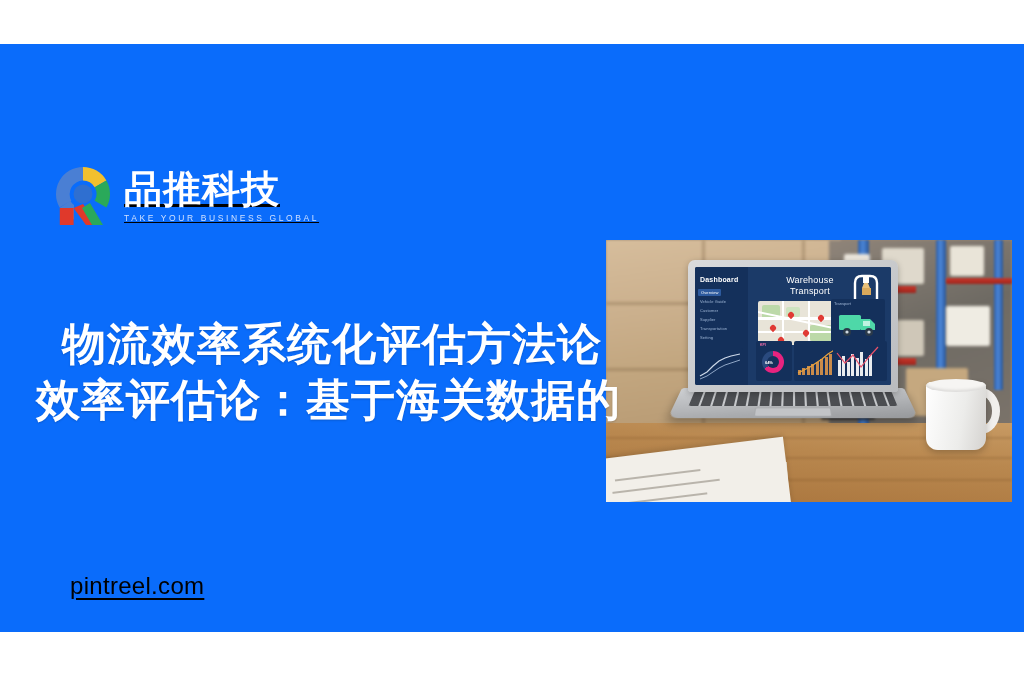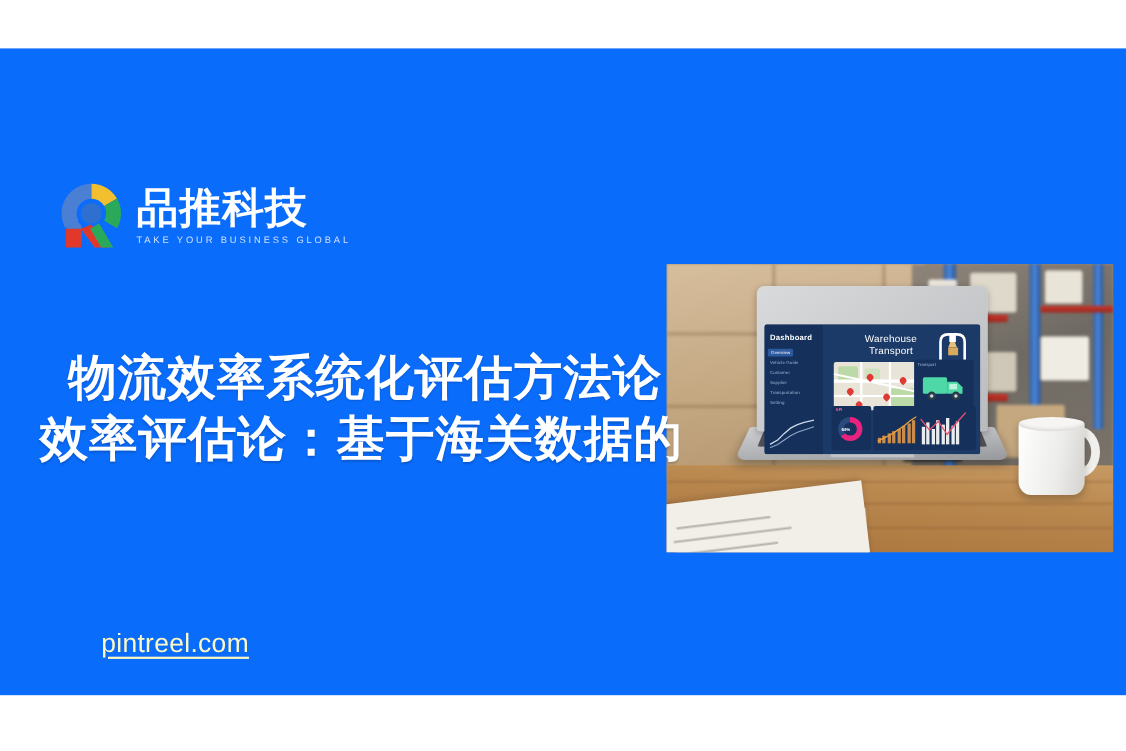--- a/index.html
+++ b/index.html
@@ -6,33 +6,33 @@
   body{width:1024px;height:683px;overflow:hidden;font-family:"Liberation Sans",sans-serif;}
 
   .slide{position:relative;width:1024px;height:683px;background:#ffffff;}
 
   
   .banner{position:absolute;left:0;top:44px;width:1024px;height:588px;background:#0a6cfb;overflow:hidden;}
 
   
   .logo{position:absolute;left:52px;top:117px;width:215px;height:72px;}
   .logo-mark{position:absolute;left:0;top:2px;width:62px;height:66px;}
-  .logo-text-wrap{position:absolute;left:72px;top:6px;}
+  .logo-text-wrap{position:absolute;left:72px;top:6px;text-decoration:underline;}
   .logo-cn{font-family:"DejaVu Sans","Liberation Sans",sans-serif;font-size:38px;font-weight:700;color:#ffffff;letter-spacing:1px;line-height:44px;white-space:nowrap;}
   .logo-tag{font-family:"Liberation Sans",sans-serif;font-size:8.5px;color:#cfe0ff;letter-spacing:2.6px;line-height:12px;white-space:nowrap;margin-top:1px;}
 
   
   .title{position:absolute;left:36px;top:272px;width:700px;z-index:5;}
   .title-line{font-family:"DejaVu Serif","Liberation Serif",serif;font-size:44px;font-weight:700;color:#ffffff;line-height:56px;letter-spacing:1px;white-space:nowrap;
     text-shadow:0 1px 2px rgba(0,0,0,.18);}
   .title-line.l2{padding-left:26px;}
 
   
-  .url{position:absolute;left:70px;top:528px;font-family:"Liberation Sans",sans-serif;font-size:24px;color:#fef9c3;letter-spacing:.3px;
-    text-decoration:underline;text-underline-offset:4px;white-space:nowrap;margin-left:22px;}
+  .url{position:absolute;left:70px;top:528px;font-family:"Liberation Sans",sans-serif;font-size:24px;color:#000000;letter-spacing:.3px;
+    text-decoration:underline;text-underline-offset:4px;white-space:nowrap;}
 
   
   .photo{position:absolute;left:606px;top:196px;width:406px;height:262px;overflow:hidden;background:#9d8772;z-index:3;}
 
   
   .ph-bgL{position:absolute;left:0;top:0;width:58%;height:74%;
     background:linear-gradient(172deg,#d6bd9c 0%,#cbb08d 34%,#c2a67f 60%,#b59770 100%);filter:blur(1.2px);}
   .ph-bgR{position:absolute;left:55%;top:0;width:45%;height:74%;
     background:linear-gradient(160deg,#8f8479 0%,#6e6a63 45%,#7b736a 100%);filter:blur(1.6px);}
   .box-seam{position:absolute;background:rgba(120,95,62,.35);filter:blur(1.4px);}
@@ -57,21 +57,21 @@
   
   .mug{position:absolute;right:26px;bottom:52px;width:60px;height:68px;background:linear-gradient(100deg,#ffffff,#ececea 60%,#d4d2cf);
     border-radius:5px 5px 12px 12px;box-shadow:0 3px 7px rgba(0,0,0,.22);}
   .mug-top{position:absolute;right:26px;bottom:110px;width:60px;height:13px;background:#f6f5f3;border-radius:50%;box-shadow:inset 0 -2px 3px rgba(0,0,0,.1);}
   .mug-handle{position:absolute;right:12px;bottom:68px;width:22px;height:30px;border:8px solid #f1efec;border-left-color:transparent;border-radius:50%;}
 
   
   .laptop{position:absolute;left:76px;top:20px;width:222px;height:190px;}
   .lid{position:absolute;left:6px;top:0;width:210px;height:132px;background:linear-gradient(145deg,#d9dadc,#b9bbbe);
     border-radius:7px 7px 3px 3px;padding:7px;box-sizing:border-box;box-shadow:0 2px 6px rgba(0,0,0,.25);}
-  .screen{position:relative;width:100%;height:100%;background:#17325c;border-radius:2px;overflow:hidden;margin-top:28px;}
+  .screen{position:relative;width:100%;height:100%;background:#17325c;border-radius:2px;overflow:hidden;}
   .base{position:absolute;left:0;top:128px;width:222px;height:40px;
     background:linear-gradient(175deg,#cfd1d4 0%,#b3b5b8 55%,#96989b 100%);
     border-radius:3px 3px 9px 9px;transform:perspective(260px) rotateX(48deg);transform-origin:top center;box-shadow:0 6px 10px rgba(0,0,0,.28);}
   .keys{position:absolute;left:14px;top:5px;width:194px;height:20px;
     background:repeating-linear-gradient(90deg,#3a3c40 0 9px,#c9cbce 9px 11px);opacity:.85;border-radius:2px;}
   .trackpad{position:absolute;left:76px;top:27px;width:68px;height:9px;background:#c2c4c7;border:1px solid #a8aaad;border-radius:2px;}
 
   
   .sc-side{position:absolute;left:0;top:0;width:27%;height:100%;background:#14305b;}
   .sc-title{position:absolute;left:5px;top:9px;font-size:7px;font-weight:700;color:#ffffff;letter-spacing:.2px;}

